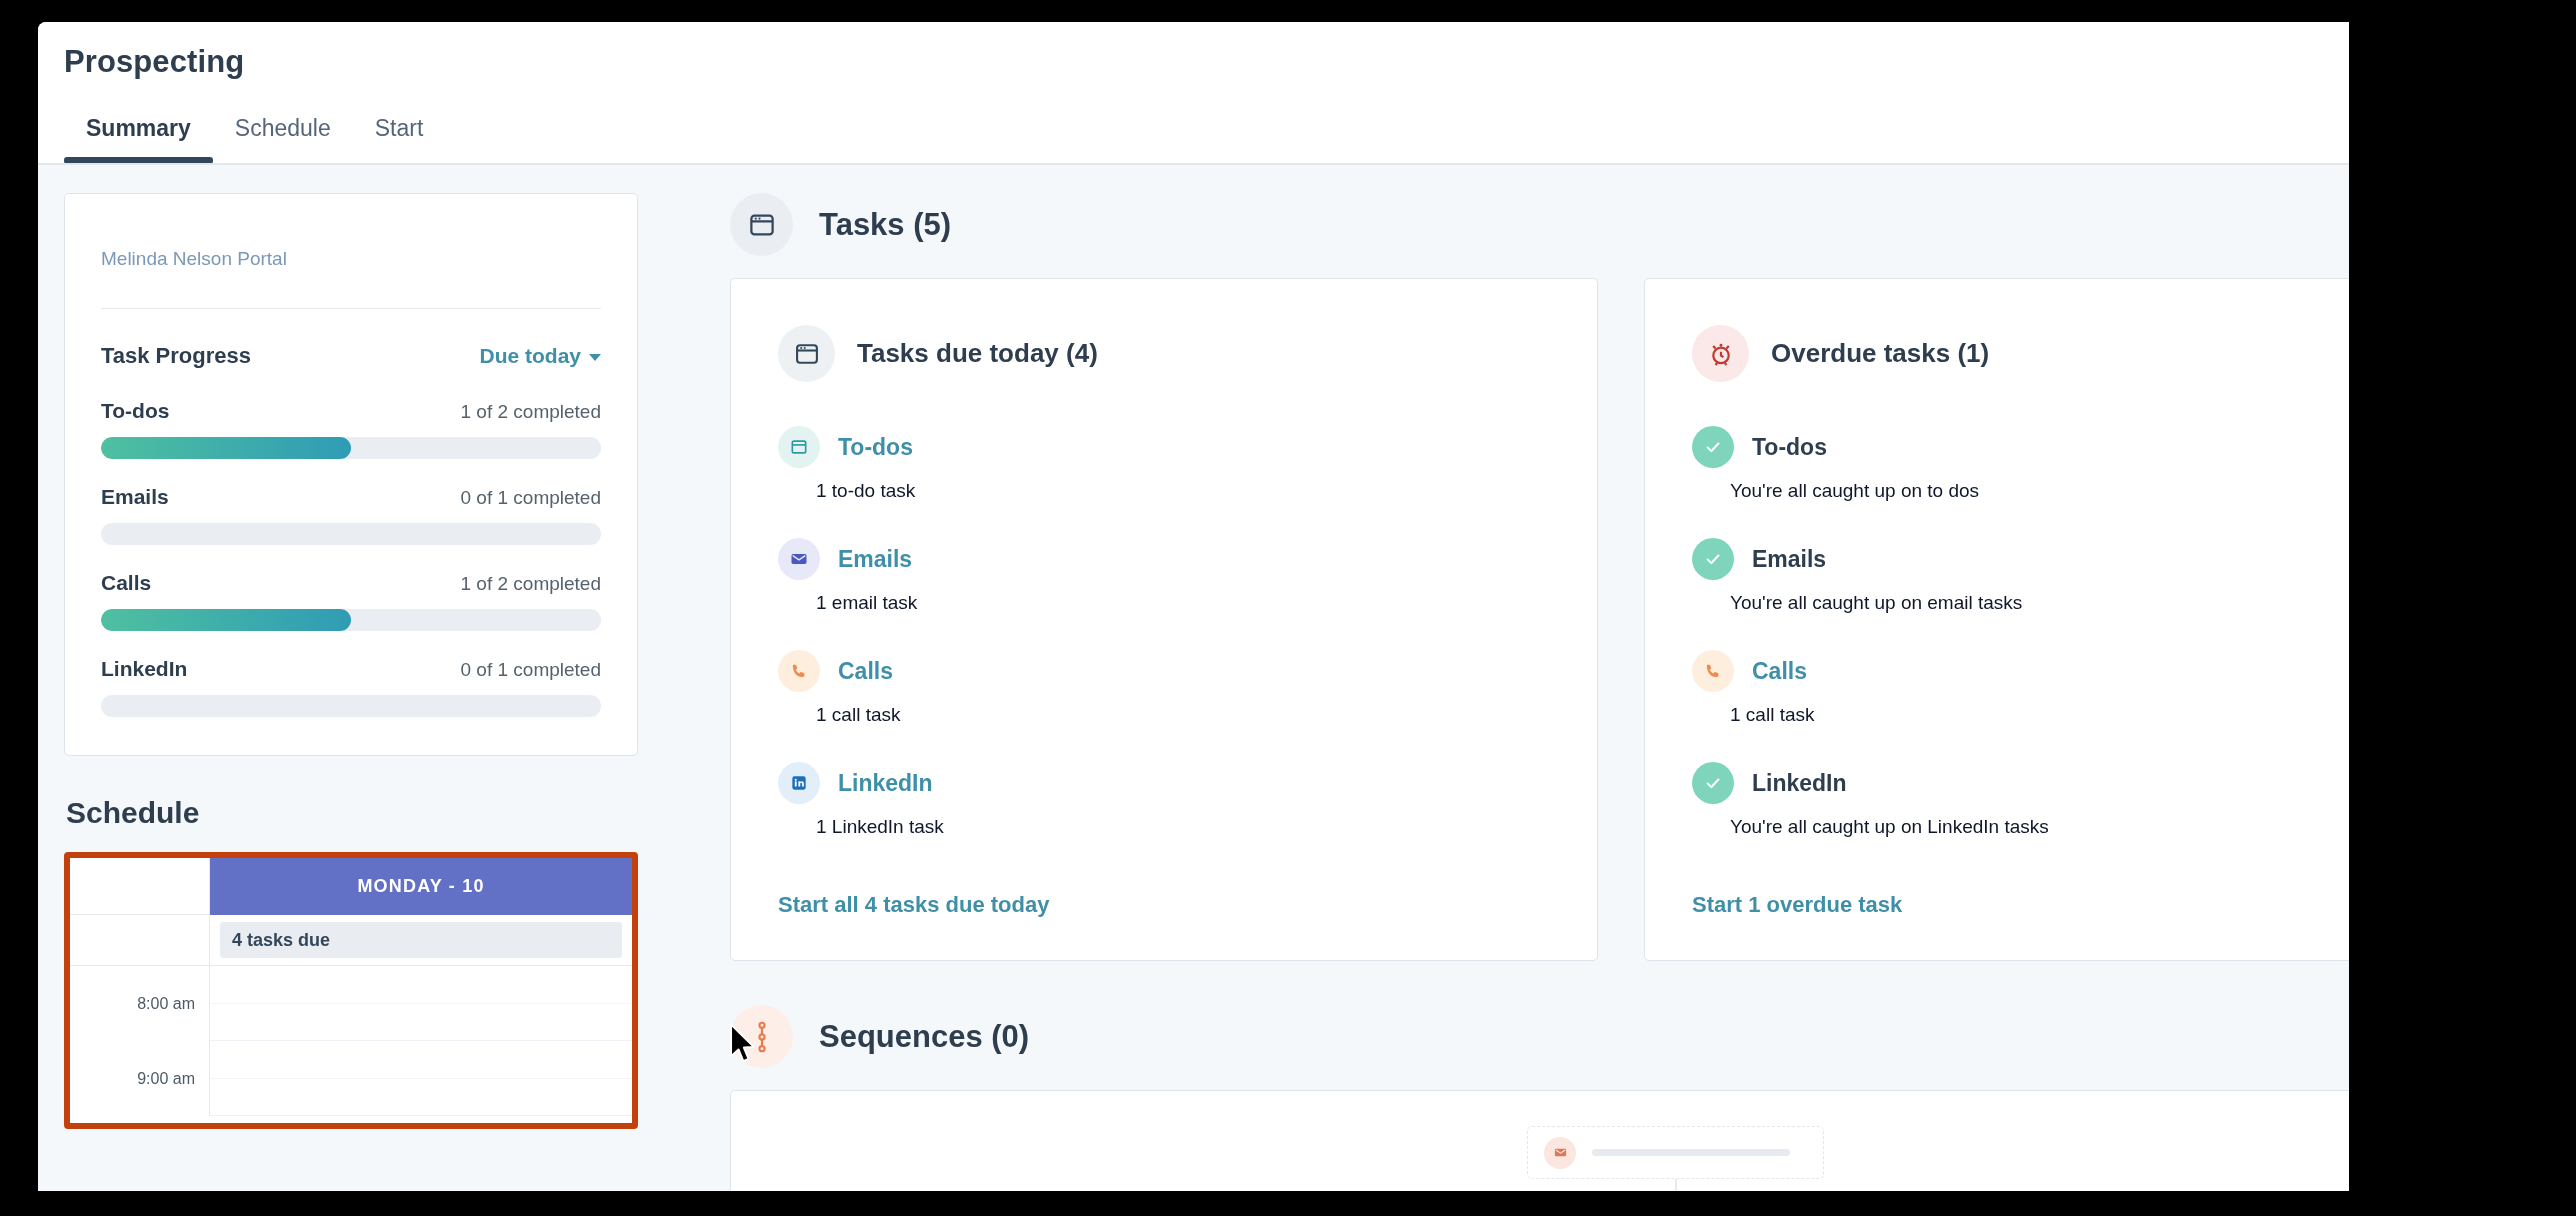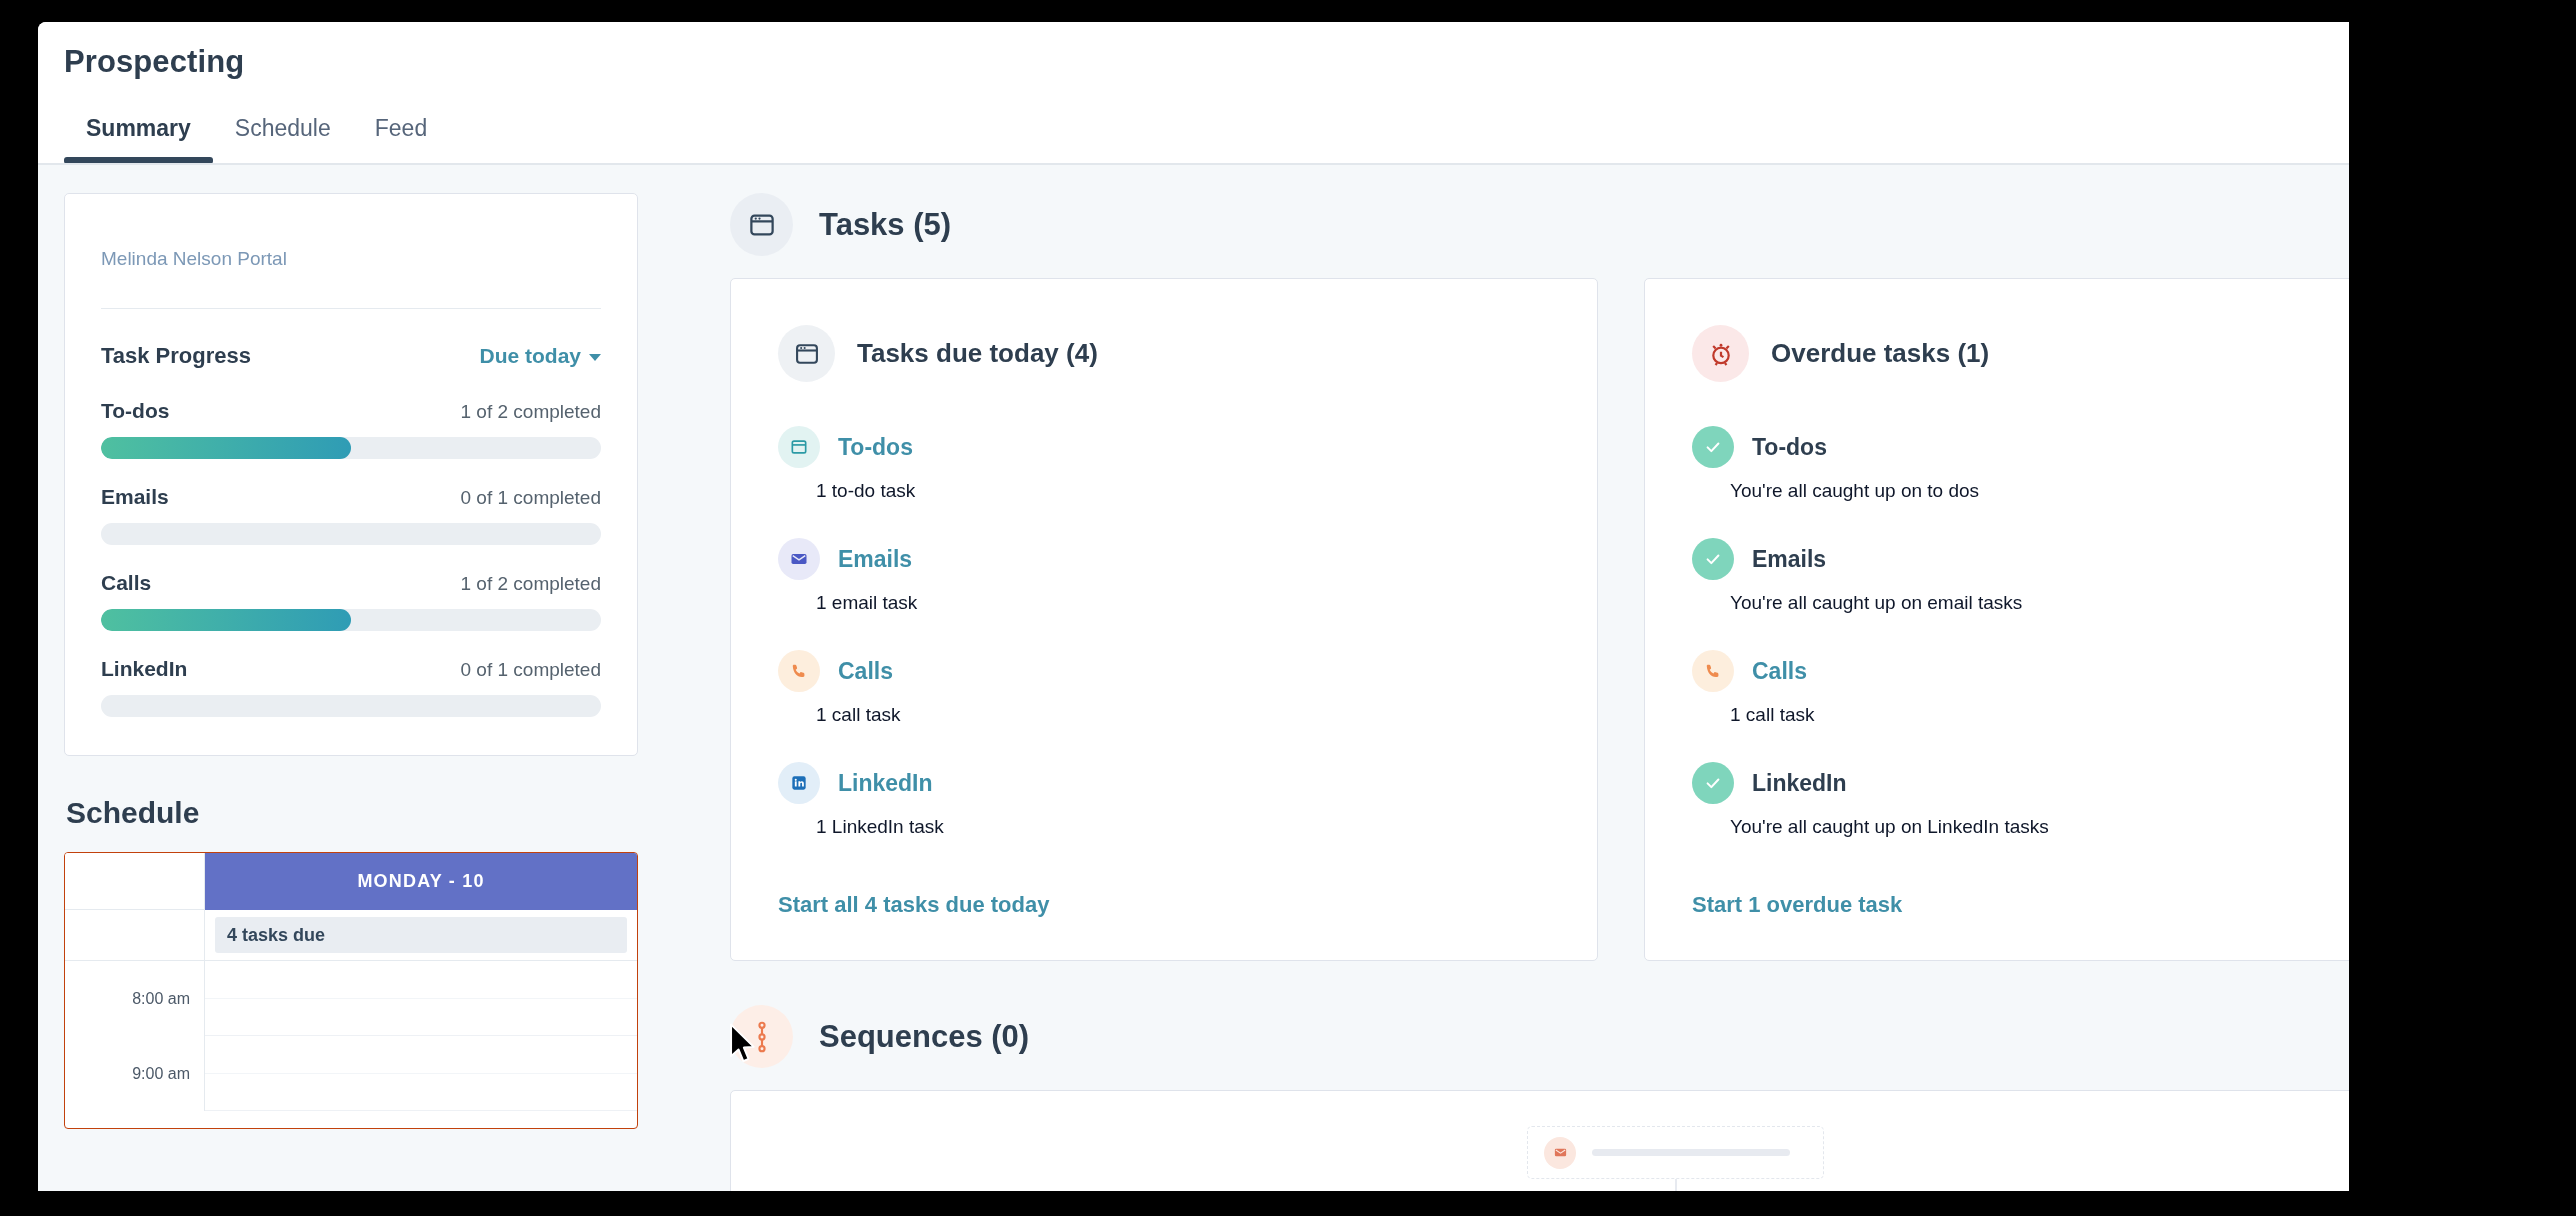--- a/index.html
+++ b/index.html
@@ -125,21 +125,21 @@
     background: linear-gradient(90deg, #4fc0a0 0%, #2f9cb5 100%);
     border-radius: 11px;
   }
 
   
   #schedule-title {
     font-size: 30px; font-weight: bold; color: #2e3e4f;
     margin: 40px 0 22px 2px;
   }
   #schedule-card {
-    background: #fff; border: 1px solid #c2410c; border-radius: 4px;
+    background: #fff; border: 6px solid #c2410c; border-radius: 4px;
     overflow: hidden;
     height: 277px;
   }
   #sched-head-row { display: flex; height: 57px; }
   #sched-head-gutter {
     width: 140px; background: #fff;
     border-right: 1px solid #e5eaef;
     border-bottom: 1px solid #e5eaef;
   }
   #sched-head-day {
@@ -291,21 +291,21 @@
 <body>
 
 <div id="bezel">
   <div id="viewport">
 
     <div id="topbar">
       <div id="page-title">Prospecting</div>
       <div id="tabs">
         <div class="tab active">Summary</div>
         <div class="tab">Schedule</div>
-        <div class="tab">Feed</div>
+        <div class="tab">Start</div>
       </div>
       <div id="tabs-rule"></div>
     </div>
 
     <div id="body-area">
 
       <div id="left-col">
 
         <div class="card" id="profile-card">
           <div id="profile-portal">Melinda Nelson Portal</div>

